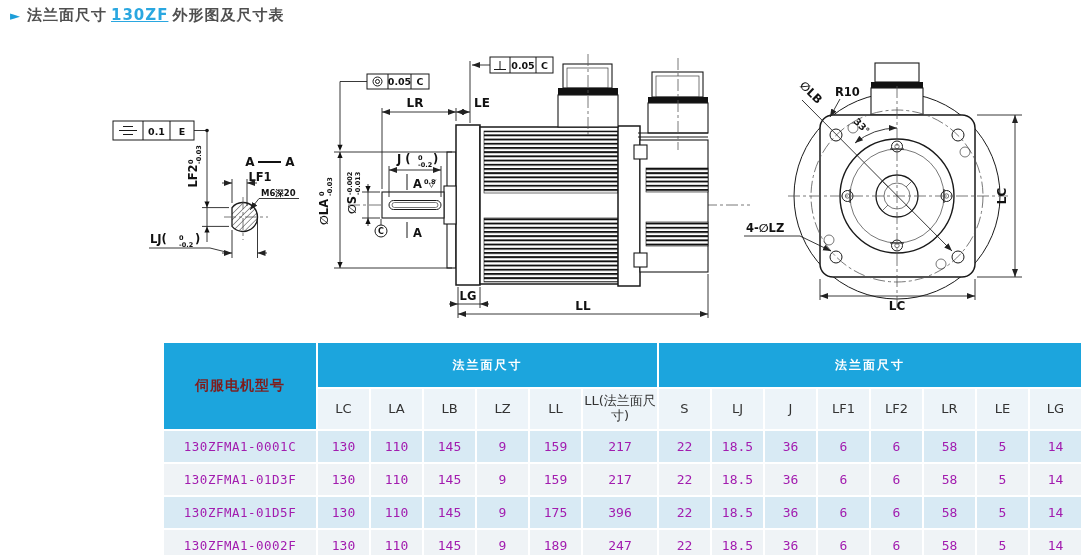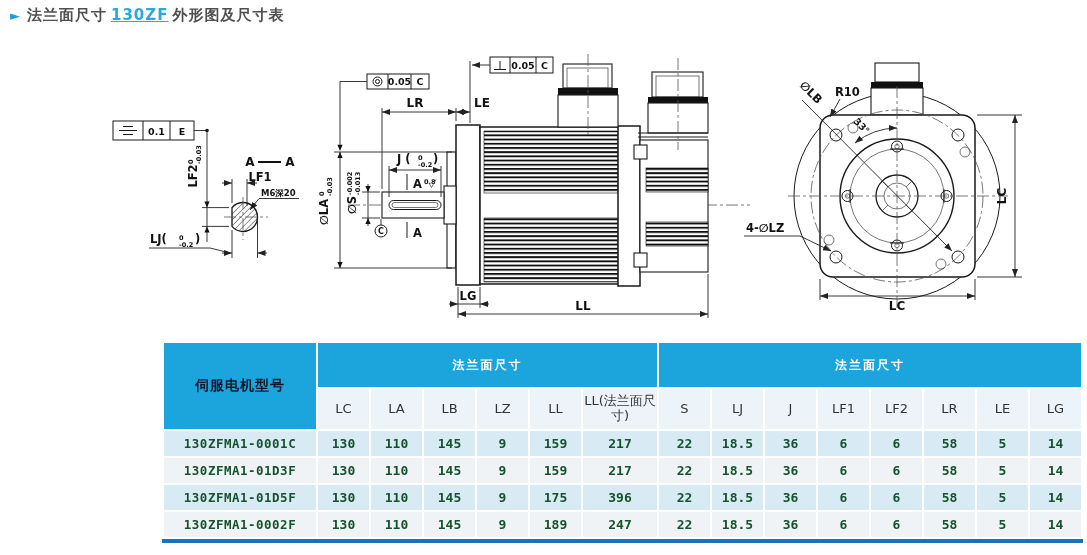--- a/index.html
+++ b/index.html
@@ -26,23 +26,23 @@
   .lbl12{font:bold 12px "DejaVu Sans",sans-serif;}
   .tol{font:bold 6.5px "DejaVu Sans",sans-serif;}
   .ftx{font:bold 9.5px "DejaVu Sans",sans-serif;}
   .sm{font:bold 8.5px "DejaVu Sans",sans-serif;}
   .dt{font:bold 8px "DejaVu Sans",sans-serif;}
   
   .table-wrap{position:absolute;left:162px;top:341px;width:921px;z-index:2;}
   table.dims{border-collapse:separate;border-spacing:2px;table-layout:fixed;width:100%;}
   table.dims th,table.dims td{padding:0;text-align:center;vertical-align:middle;overflow:hidden;}
   th.group{background:#1ca5dd;color:#fff;font-size:12px;font-weight:bold;height:44px;letter-spacing:2px;}
-  th.modelhead{background:#1ca5dd;color:#0f172a;font-size:14px;font-weight:bold;letter-spacing:1px;}
+  th.modelhead{background:#1ca5dd;color:#7f1d1d;font-size:14px;font-weight:bold;letter-spacing:1px;}
   th.col{background:#edf4f9;color:#333;font-weight:normal;font-size:13px;height:40px;line-height:1.15;}
-  td{font-family:"DejaVu Sans Mono","DejaVu Sans",monospace;font-size:13px;color:#14532d;height:25px;font-weight:bold;}
+  td{font-family:"DejaVu Sans Mono","DejaVu Sans",monospace;font-size:13px;color:#a21caf;height:31px;}
   tr.odd td{background:#d8eaf4;}
   tr.even td{background:#eff3f6;margin-left:16px;}
   td.modelcell{font-size:12.5px;letter-spacing:0.5px;}
   .bottom-bar{height:4px;background:#1b72b9;}
 </style>
 </head>
 <body>
 
 <div class="title">
   <span class="marker">►</span><span>法兰面尺寸</span><span class="model">130ZF</span><span>外形图及尺寸表</span>

